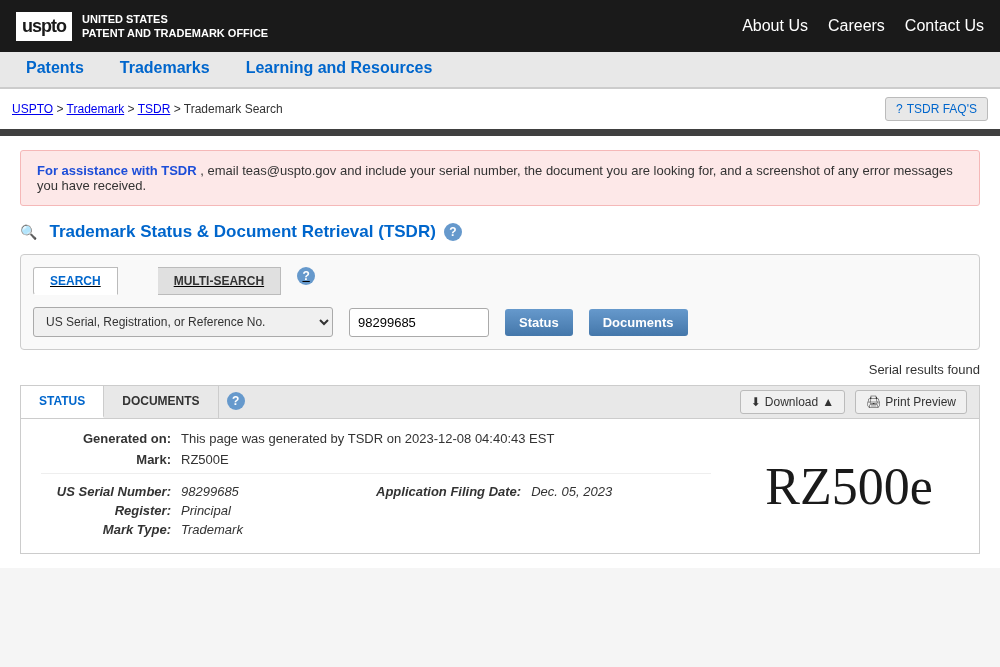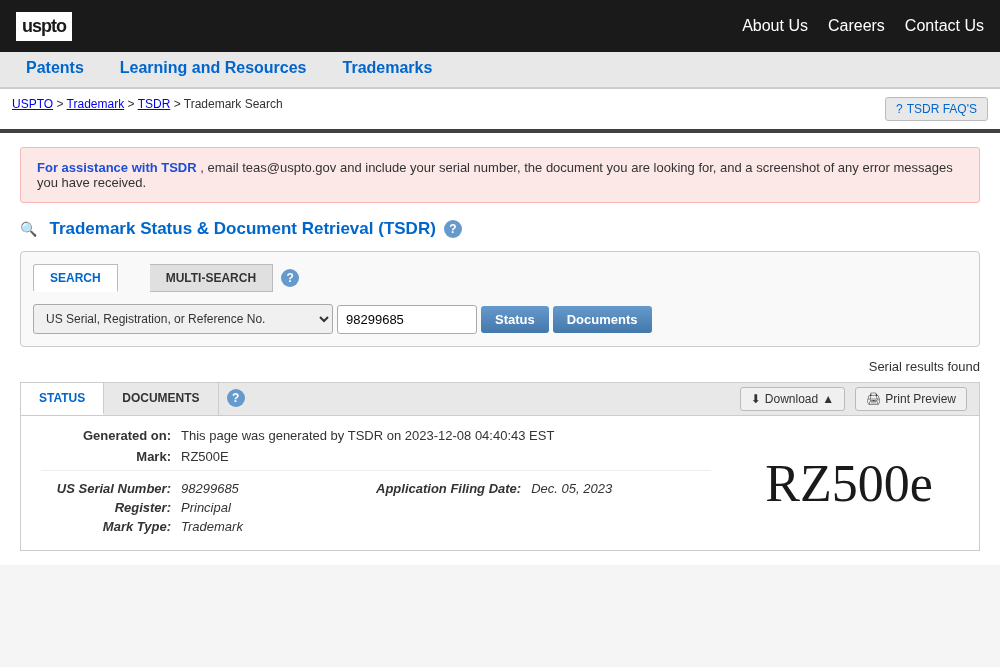--- a/index.html
+++ b/index.html
@@ -62,22 +62,23 @@
       color: #0066cc;
       cursor: pointer;
       border-bottom: 3px solid transparent;
       text-decoration: none;
     }
 
     
     .breadcrumb-bar {
       background: white;
       padding: 8px 12px;
-      border-bottom: 4px solid #404040;
-      display: flex;
+      border-bottom: 7px solid #404040;
+      display: flex;
+      align-items: center;
       justify-content: space-between;
     }
     .breadcrumb {
       font-size: 12px;
       color: #0066cc;
     }
     .breadcrumb span {
       color: #333;
     }
     .tsdr-faq-btn {
@@ -142,23 +143,24 @@
     
     .search-panel {
       border: 1px solid #ccc;
       border-radius: 4px;
       background: #f9f9f9;
       padding: 12px;
       margin-bottom: 8px;
     }
     .search-tabs {
       display: flex;
-      align-items: center;
-      gap: 0;
+      align-items: flex-start;
+      gap: 8px;
       margin-bottom: 12px;
+      text-decoration: underline;
     }
     .search-tab {
       background: #e0e0e0;
       border: 1px solid #bbb;
       padding: 6px 16px;
       font-size: 12px;
       font-weight: bold;
       cursor: pointer;
       color: #333;
     }
@@ -166,21 +168,21 @@
       background: white;
       border-bottom-color: white;
       color: #0066cc;
     }
     .search-tab:first-child {
       border-radius: 3px 0 0 3px;
     }
     .search-input-row {
       display: flex;
       align-items: center;
-      gap: 4px;
+      gap: 16px;
     }
     .search-select {
       padding: 6px 8px;
       border: 1px solid #aaa;
       border-radius: 3px;
       background: #f0f0f0;
       font-size: 12px;
       color: #333;
       width: 300px;
     }
@@ -351,32 +353,33 @@
     }
   </style>
 </head>
 <body>
 
 <div class="top-bar">
   <div class="logo-area">
     <div class="logo-box">
       <span>uspto</span>
     </div>
+    <div class="logo-text">UNITED STATES<br>PATENT AND TRADEMARK OFFICE</div>
   </div>
   <div class="top-nav">
     <a class="top-nav-link" href="#">About Us</a>
     <a class="top-nav-link" href="#">Careers</a>
     <a class="top-nav-link" href="#">Contact Us</a>
   </div>
 </div>
 
 <div class="main-nav">
   <a class="main-nav-item" href="#">Patents</a>
+  <a class="main-nav-item" href="#">Trademarks</a>
   <a class="main-nav-item" href="#">Learning and Resources</a>
-  <a class="main-nav-item" href="#">Trademarks</a>
 </div>
 
 <div class="breadcrumb-bar">
   <div class="breadcrumb">
     <a href="#">USPTO</a>
     <span> &gt; </span>
     <a href="#">Trademark</a>
     <span> &gt; </span>
     <a href="#">TSDR</a>
     <span> &gt; </span>

